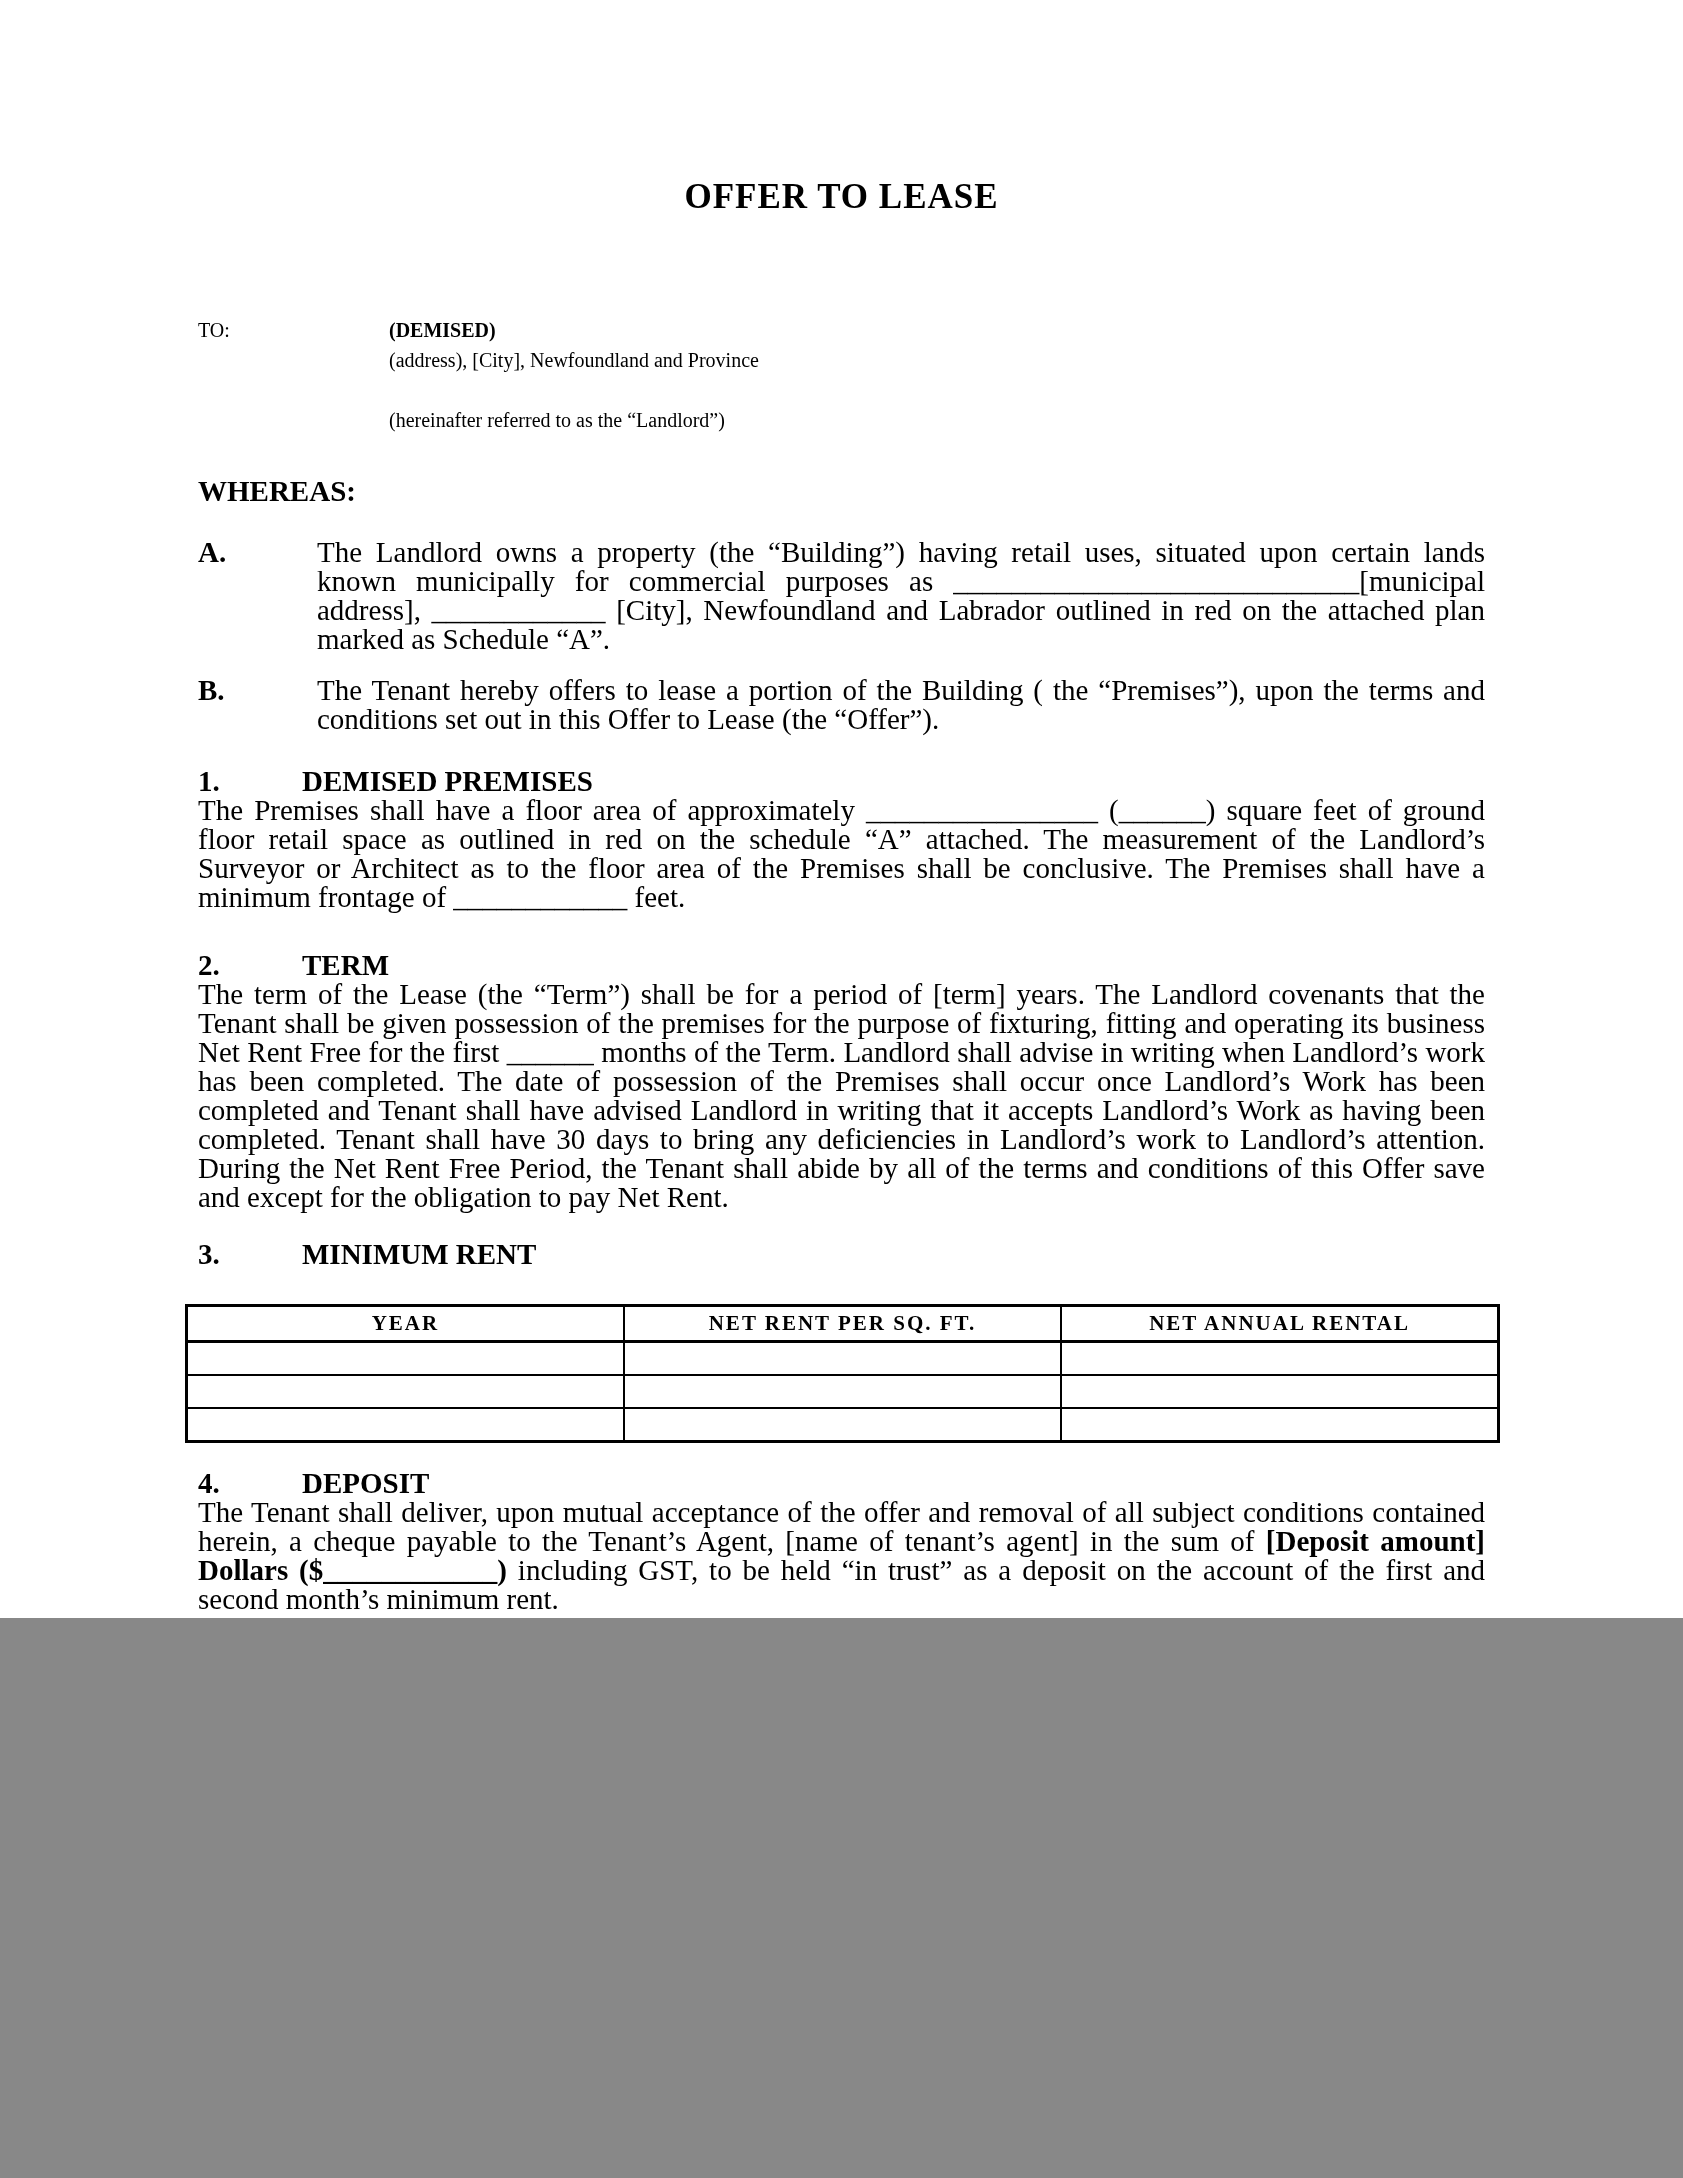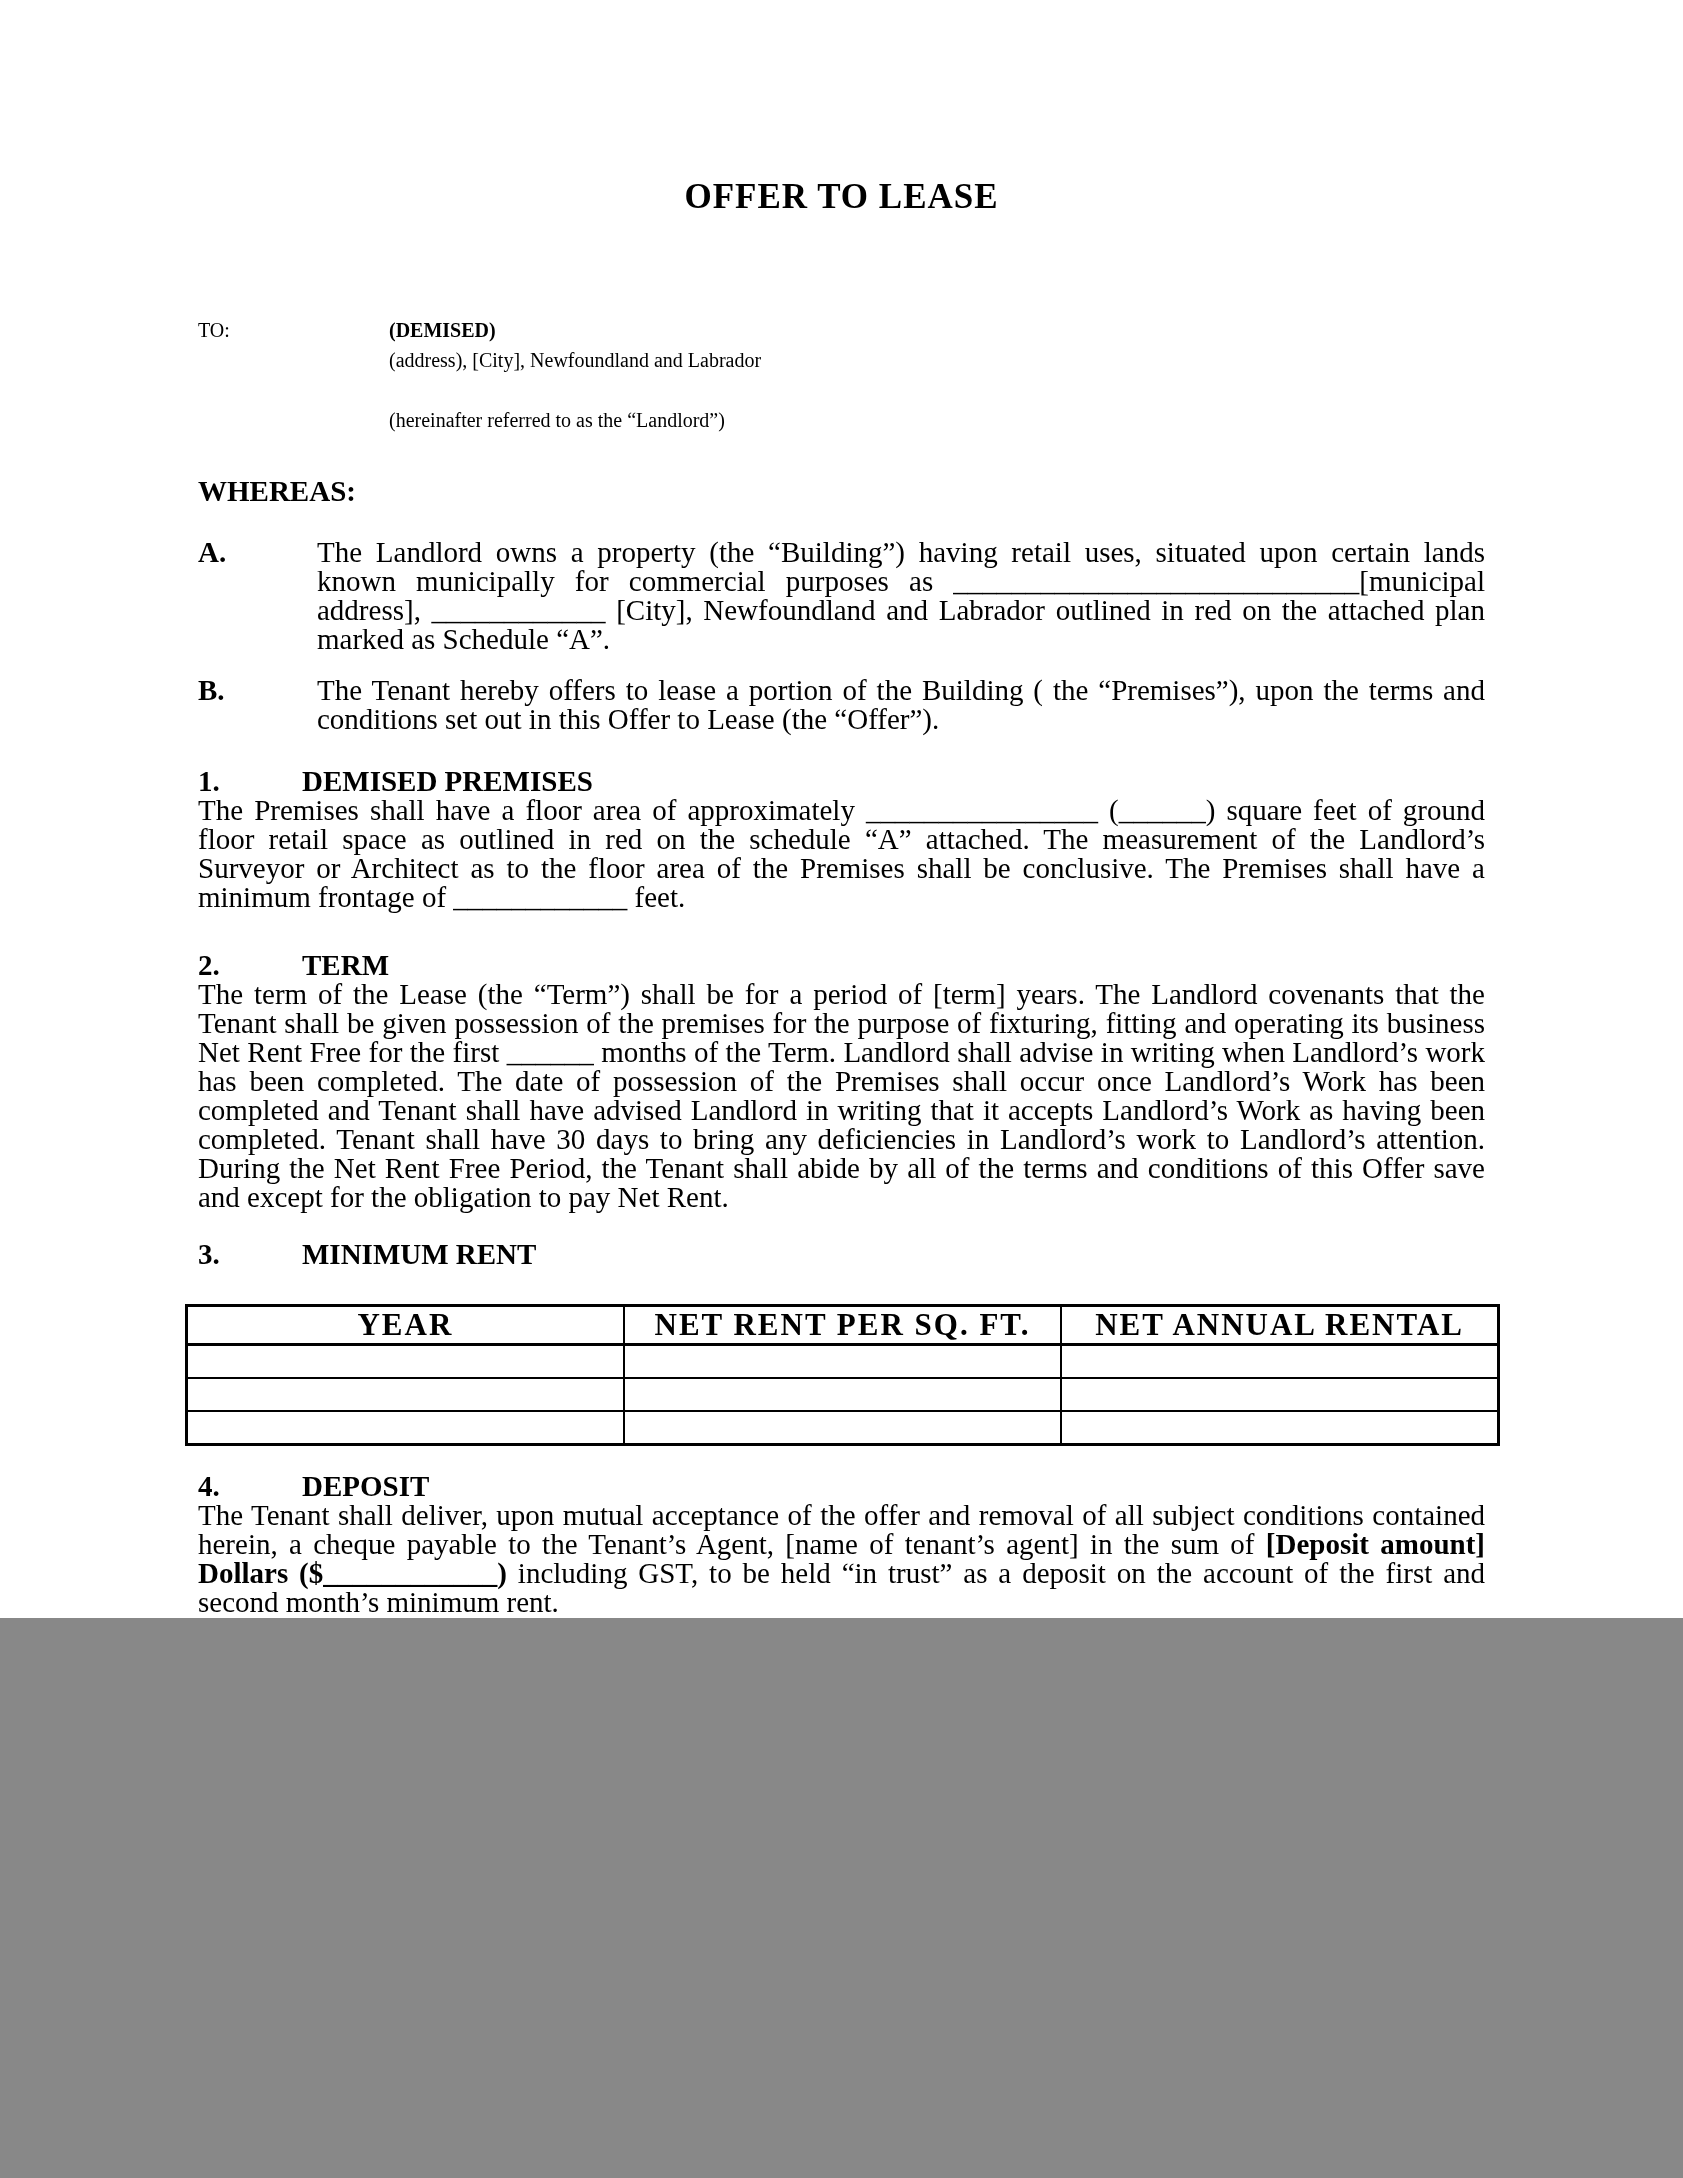--- a/index.html
+++ b/index.html
@@ -74,21 +74,21 @@
     width:1315px;
     border-collapse:collapse;
     table-layout:fixed;
     border:3px solid #000;
   }
   table.rent-table th {
     border:2px solid #000;
     border-bottom:3px solid #000;
     height:33px;
     padding:0;
-    font-size:31px;
+    font-size:21px;
     font-weight:bold;
     letter-spacing:2px;
     text-align:center;
     vertical-align:middle;
   }
   table.rent-table td {
     border:2px solid #000;
     height:31px;
     padding:0;
   }
@@ -97,21 +97,21 @@
 <body>
 
 <div class="page">
 
   <h1 class="title">OFFER TO LEASE</h1>
 
   <div class="party party-to">
     <div>TO:</div>
     <div>
       <div class="pname">(DEMISED)</div>
-      <div>(address), [City], Newfoundland and Labrador</div>
+      <div>(address), [City], Newfoundland and Province</div>
       <div class="pspacer"></div>
       <div>(hereinafter referred to as the “Landlord”)</div>
     </div>
   </div>
 
 
   <div class="whereas-heading">WHEREAS:</div>
 
   <div class="clause clause-a">
     <div class="clause-label">A.</div>

